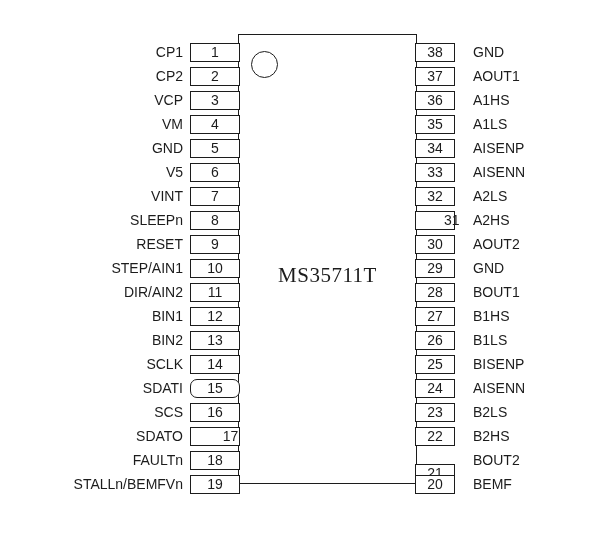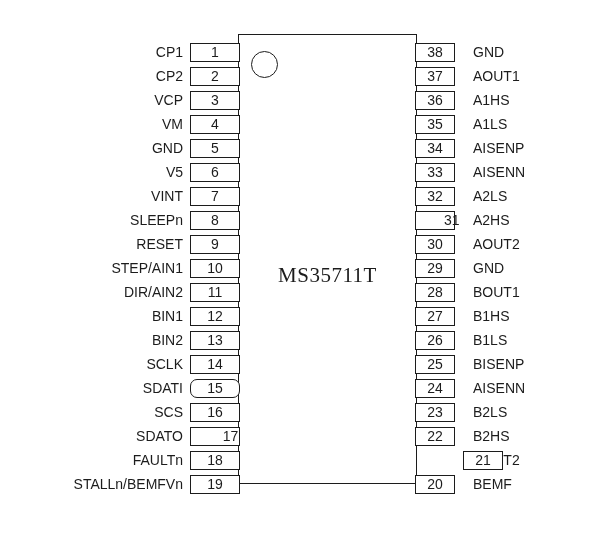--- a/index.html
+++ b/index.html
@@ -165,18 +165,18 @@
       <div class="pin-box right" style="top: 331px;">26</div>
       <div class="pin-label right" style="top: 331px;">B1LS</div>
       <div class="pin-box right" style="top: 355px;">25</div>
       <div class="pin-label right" style="top: 355px;">BISENP</div>
       <div class="pin-box right" style="top: 379px;">24</div>
       <div class="pin-label right" style="top: 379px;">AISENN</div>
       <div class="pin-box right" style="top: 403px;">23</div>
       <div class="pin-label right" style="top: 403px;">B2LS</div>
       <div class="pin-box right" style="top: 427px;">22</div>
       <div class="pin-label right" style="top: 427px;">B2HS</div>
-      <div class="pin-box right" style="top: 451px; margin-left: 48px;">21</div>
+      <div class="pin-box right" style="top: 464px;">21</div>
       <div class="pin-label right" style="top: 451px;">BOUT2</div>
       <div class="pin-box right" style="top: 475px;">20</div>
       <div class="pin-label right" style="top: 475px;">BEMF</div>
     </div>
 </div>
 
 </body></html>

